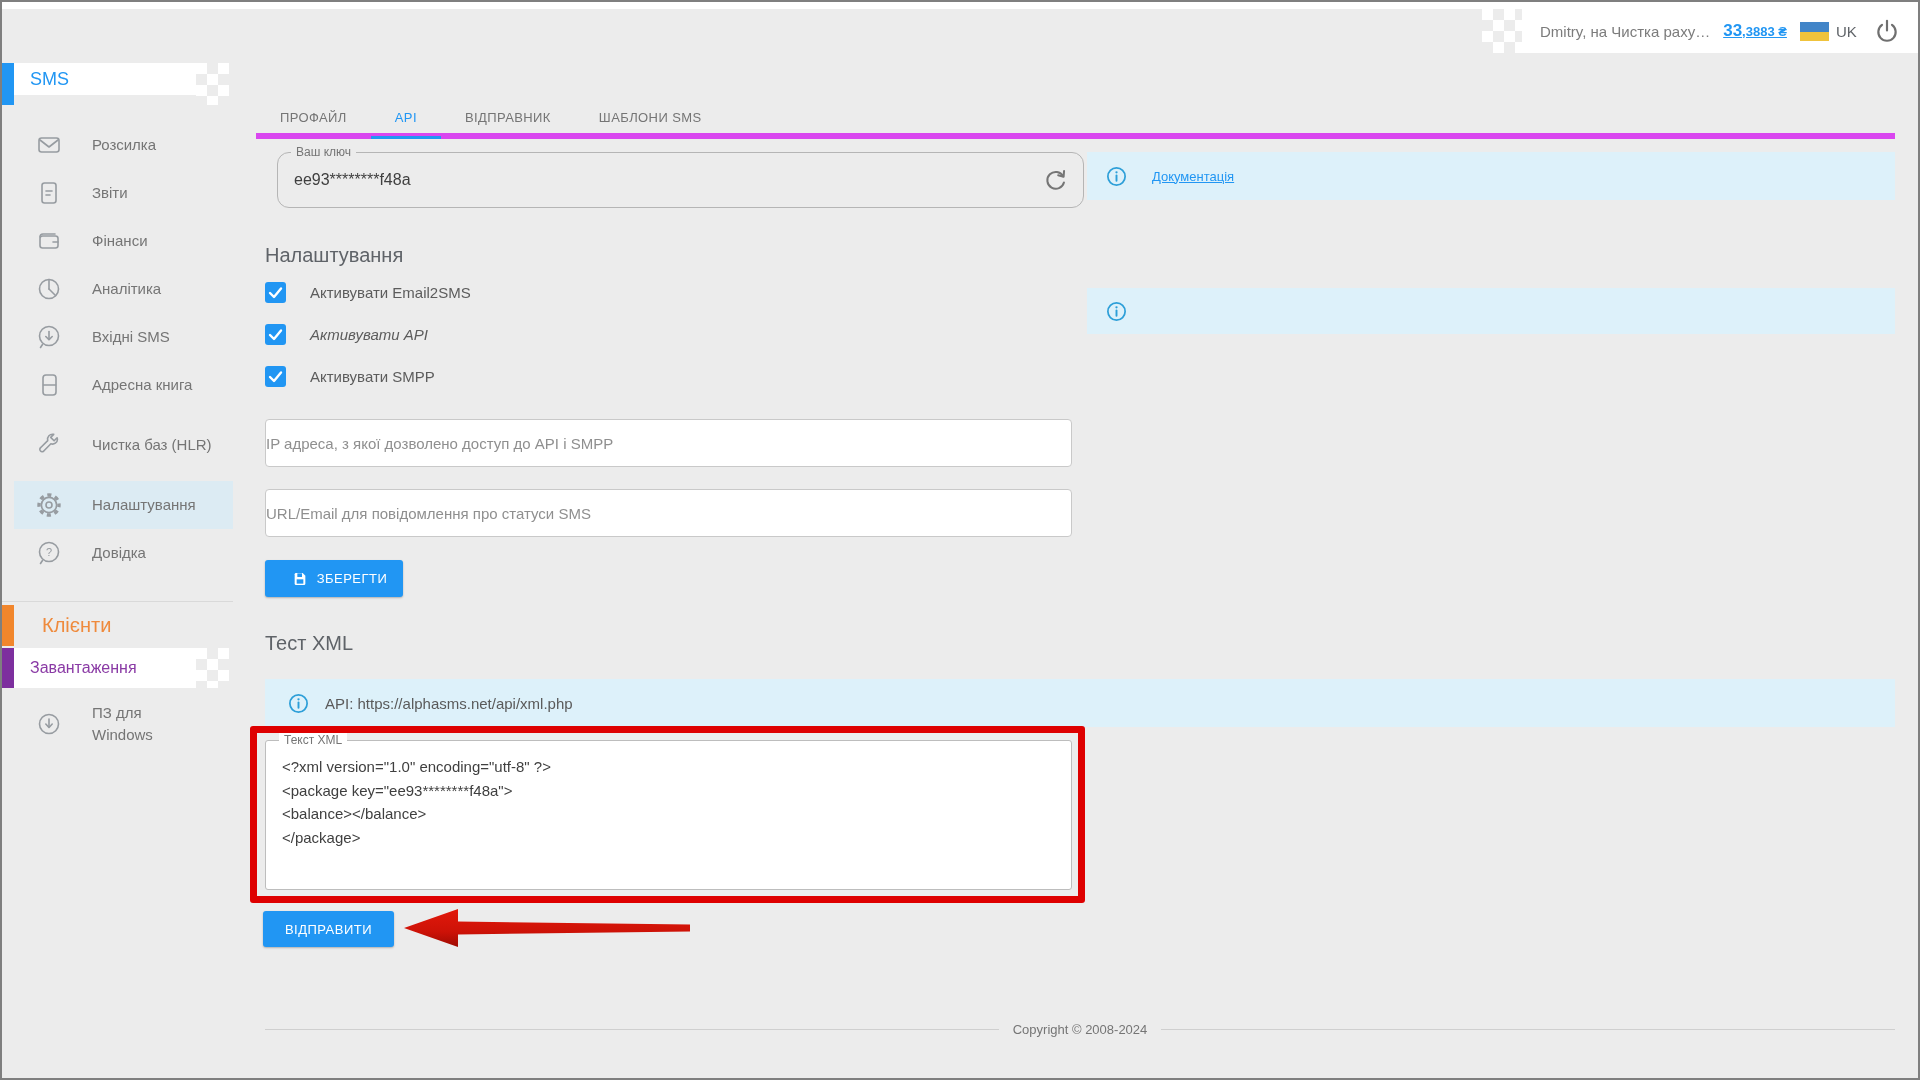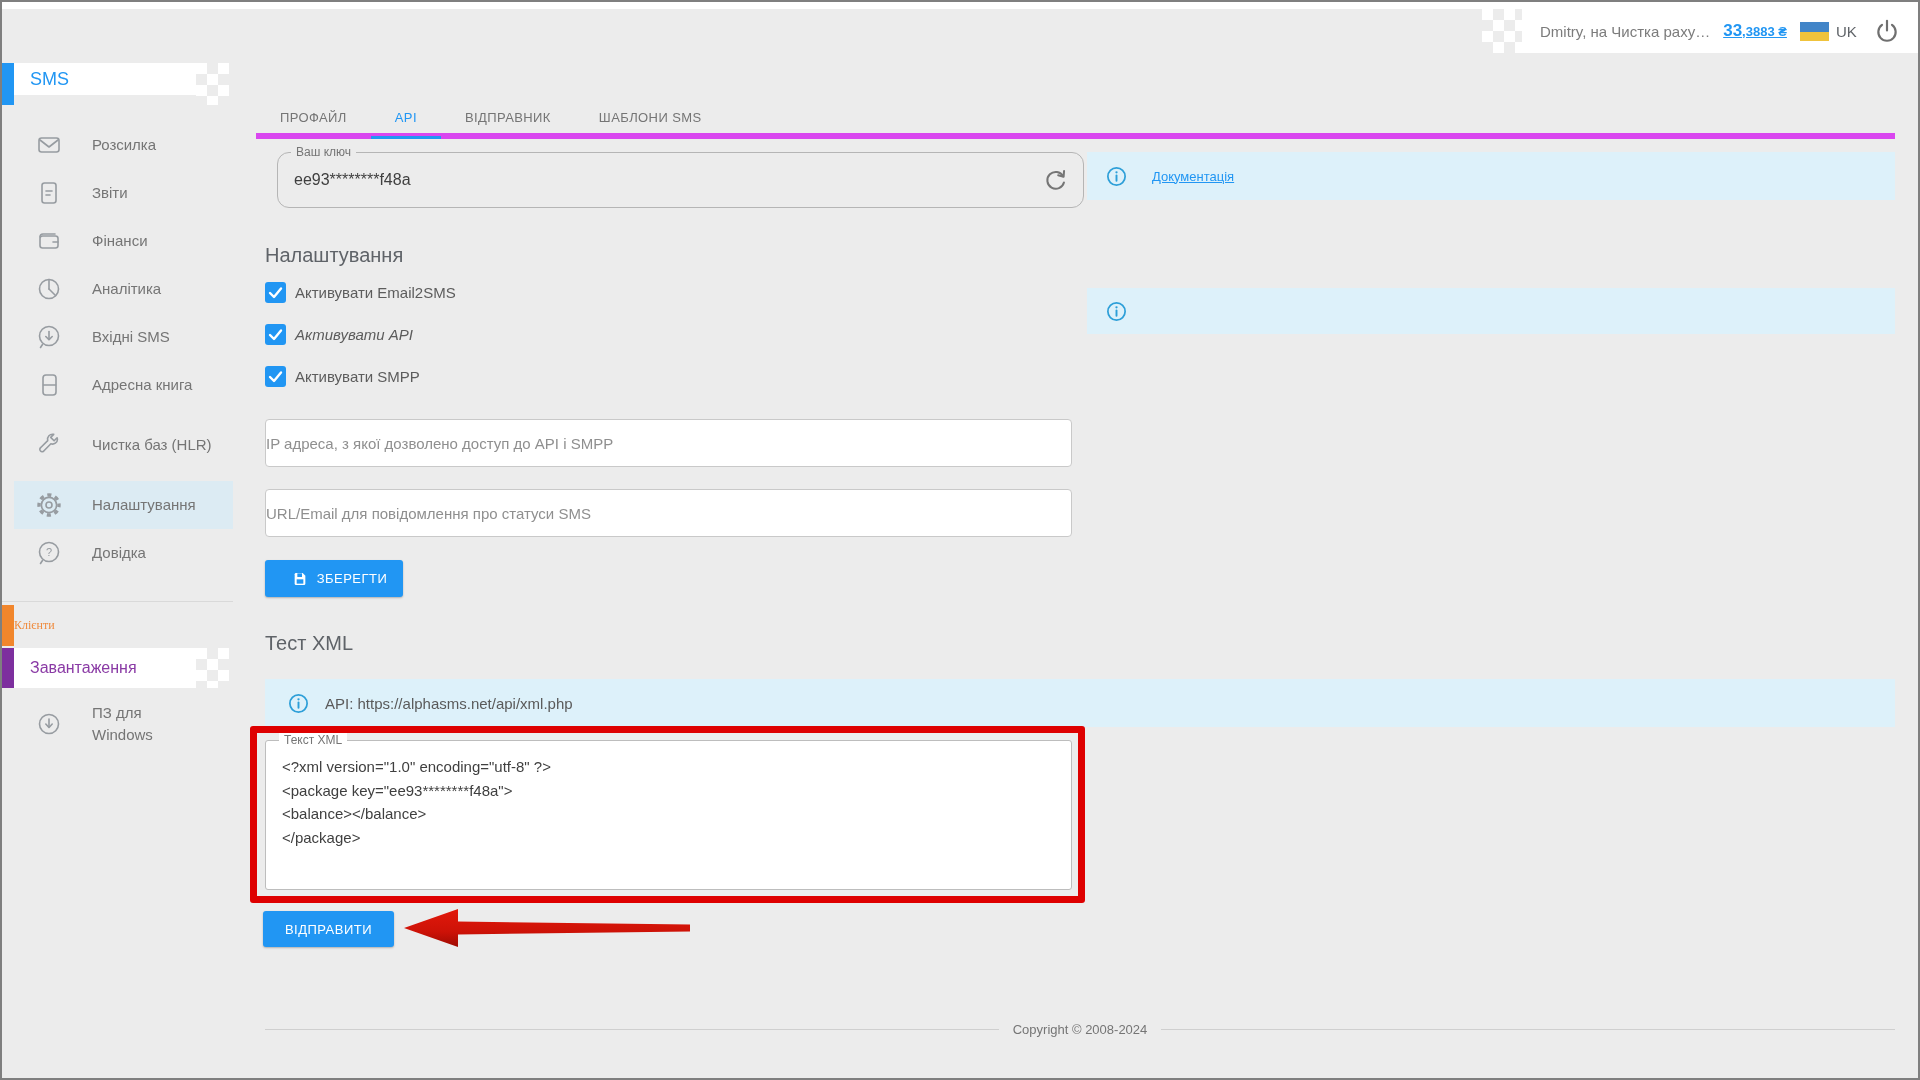--- a/index.html
+++ b/index.html
@@ -39,21 +39,21 @@
     display:flex; align-items:center; padding-left:16px; font-size:18px; color:#2196f3; }
   .menu { position:absolute; left:14px; top:121px; width:219px; }
   .menu-item { display:flex; align-items:center; height:48px; padding-left:22px; cursor:pointer; }
   .menu-item.tall { height:72px; }
   .menu-item.active { background:#dcebf3; }
   .mi-icon { width:26px; height:26px; flex:none; }
   .mi-label { margin-left:30px; font-size:15px; color:#757575; width:126px; line-height:22px; }
   .side-divider { position:absolute; left:0; top:601px; width:233px; border-top:1px solid #d9d9d9; }
   .clients-row { position:absolute; left:0; top:605px; width:233px; height:41px; display:flex; align-items:center; cursor:pointer; }
   .clients-bar { width:14px; height:41px; background:#f1862c; flex:none; }
-  .clients-label { margin-left:0; font-size:12px; color:#ef8a3c;font-family:Liberation Serif, serif; }
+  .clients-label { margin-left:28px; font-size:20px; color:#ef8a3c; }
   .downloads-bar { position:absolute; left:0; top:648px; width:14px; height:40px; background:#7d2f9e; }
   .downloads-band { position:absolute; left:14px; top:648px; width:182px; height:40px; background:#fff;
     display:flex; align-items:center; padding-left:16px; font-size:16px; color:#8a3aa5; cursor:pointer; }
   .windows-item { position:absolute; left:36px; top:702px; display:flex; align-items:center; cursor:pointer; }
   .windows-item .mi-label { width:80px; }
 
   
   .tabs { position:absolute; left:256px; top:96px; width:1639px; height:43px; border-bottom:6px solid #d946ef; display:flex; }
   .tab { height:43px; padding:0 24px; line-height:43px; font-size:13px; letter-spacing:.4px; color:#757575; cursor:pointer; }
   .tab.active { color:#2196f3; border-bottom:3px solid #2196f3; }
@@ -68,21 +68,21 @@
   
   .info-box { position:absolute; background:#ddf1fa; display:flex; align-items:center; gap:24px; padding-left:18px; }
   .docs-box { left:1087px; top:152px; width:808px; height:48px; }
   .info-box2 { left:1087px; top:288px; width:808px; height:46px; }
   .docs-link { font-size:13px; color:#2196f3; text-decoration:underline; cursor:pointer; }
   .api-bar { left:265px; top:679px; width:1630px; height:48px; gap:15px; padding-left:22px; }
   .api-text { font-size:15px; color:#5a5a5a; }
 
   
   .h-section { position:absolute; left:265px; font-size:20px; color:#5f6368; }
-  .cb-row { position:absolute; left:265px; display:flex; align-items:center; gap:9px; cursor:pointer; }
+  .cb-row { position:absolute; left:265px; display:flex; align-items:center; gap:24px; cursor:pointer; }
   .checkbox { width:21px; height:21px; background:#2196f3; border-radius:3px; display:flex; align-items:center; justify-content:center; flex:none; }
   .cb-label { font-size:15px; color:#5c5c5c; }
 
   .text-input { position:absolute; left:265px; width:807px; height:48px; background:#fff;
     border:1px solid #c9c9c9; border-radius:4px; padding:0 0; font-size:15px; color:#424242;
     font-family:"Liberation Sans","DejaVu Sans",sans-serif; }
   .text-input::placeholder { color:#8f8f8f; opacity:1; }
 
   .btn-blue { position:absolute; background:#2196f3; color:#fff; border:none; border-radius:3px;
     font-size:13px; letter-spacing:.5px; display:flex; align-items:center; justify-content:center; gap:9px;

